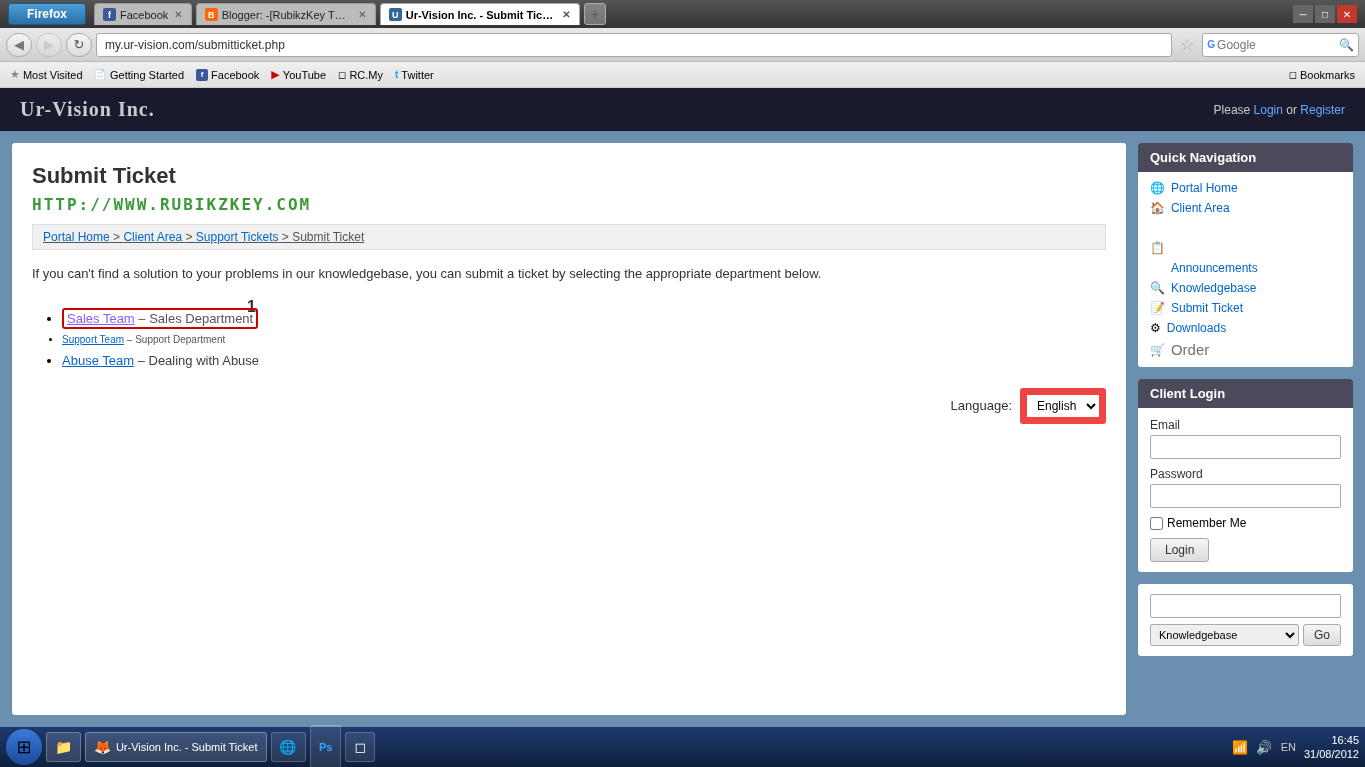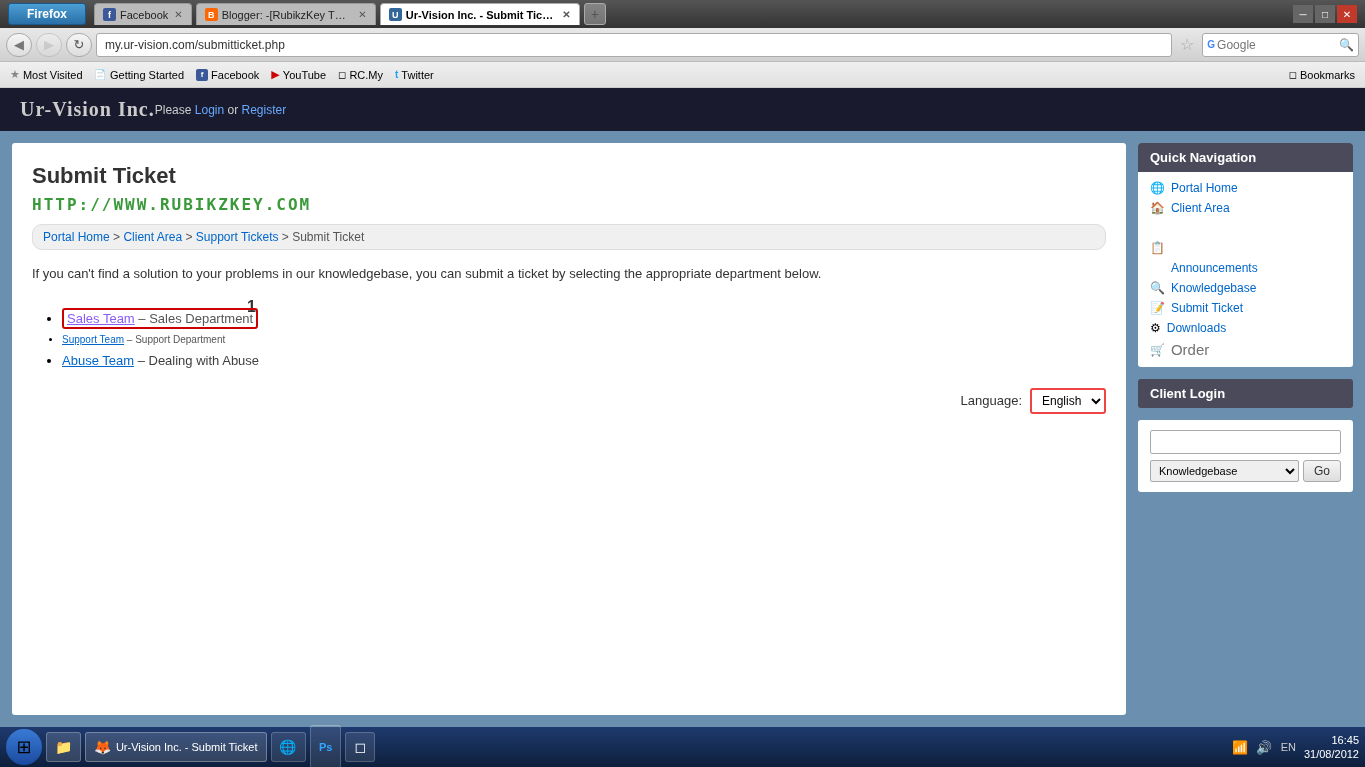--- a/index.html
+++ b/index.html
@@ -75,37 +75,37 @@
   </div>
   <div style="flex:1;"></div>
   <div style="display:flex;align-items:center;gap:3px;cursor:pointer;padding:2px 4px;">
     <span style="font-size:10px;">◻</span>
     <span>Bookmarks</span>
   </div>
 </div>
 
 <div style="background:#6a8faf;min-height:calc(767px - 28px - 34px - 26px - 40px);display:flex;flex-direction:column;">
 
-  <div style="background:#1a1a2e;color:#ccc;padding:10px 20px;display:flex;align-items:center;justify-content:flex-start;">
+  <div style="background:#1a1a2e;color:#ccc;padding:10px 20px;display:flex;align-items:center;justify-content:space-between;">
     <span style="font-size:20px;color:#ccc;font-weight:bold;letter-spacing:1px;font-family:Georgia,serif;">Ur-Vision Inc.</span>
     <span style="font-size:12px;color:#ccc;">
       <span>Please</span>
       <a href="#" style="color:#66aaff;text-decoration:none;">Login</a>
       <span>or</span>
       <a href="#" style="color:#66aaff;text-decoration:none;">Register</a>
     </span>
   </div>
 
   <div style="display:flex;padding:12px;gap:12px;flex:1;">
 
     <div style="background:#fff;flex:1;padding:20px;border-radius:3px;position:relative;">
       <h1 style="font-size:22px;color:#333;font-weight:bold;margin-bottom:6px;">Submit Ticket</h1>
       <div style="color:#3a9a3a;font-size:16px;font-weight:bold;letter-spacing:2px;margin-bottom:10px;font-family:monospace;">HTTP://WWW.RUBIKZKEY.COM</div>
 
-      <div style="background:#f0f0f0;padding:5px 10px;font-size:12px;border:1px solid #ddd;border-radius:10px;margin-bottom:14px;color:#555;">
+      <div style="background:#f0f0f0;padding:5px 10px;font-size:12px;border:1px solid #ddd;border-radius:0;margin-bottom:14px;color:#555;text-decoration:underline;">
         <a href="#" style="color:#0066cc;text-decoration:none;">Portal Home</a>
         <span> &gt; </span>
         <a href="#" style="color:#0066cc;text-decoration:none;">Client Area</a>
         <span> &gt; </span>
         <a href="#" style="color:#0066cc;text-decoration:none;">Support Tickets</a>
         <span> &gt; </span>
         <span>Submit Ticket</span>
       </div>
 
       <p style="font-size:13px;color:#333;margin-bottom:14px;line-height:1.5;">If you can't find a solution to your problems in our knowledgebase, you can submit a ticket by selecting the appropriate department below.</p>
@@ -124,21 +124,21 @@
           <span style="color:#555;"> – Support Department</span>
         </li>
         <li style="margin-bottom:8px;font-size:13px;">
           <a href="#" style="color:#0066cc;text-decoration:underline;">Abuse Team</a>
           <span style="color:#404040;"> – Dealing with Abuse</span>
         </li>
       </ul>
 
       <div style="display:flex;align-items:center;justify-content:flex-end;gap:8px;margin-top:10px;">
         <label style="font-size:13px;color:#333;">Language:</label>
-        <select style="padding:3px 6px;font-size:12px;border:2px solid #ef4444;border-radius:3px;background:#fff;">
+        <select style="padding:3px 6px;font-size:12px;border:7px solid #ef4444;border-radius:3px;background:#fff;">
           <option>English</option>
         </select>
       </div>
     </div>
 
     <div style="width:215px;display:flex;flex-direction:column;gap:12px;">
 
       <div style="background:#fff;border-radius:3px;overflow:hidden;">
         <div style="background:#4a4a5a;color:#fff;font-size:13px;font-weight:bold;padding:7px 12px;">Quick Navigation</div>
         <ul style="list-style:none;padding:6px 0;">
@@ -168,20 +168,35 @@
           </li>
           <li style="padding:3px 12px;display:flex;align-items:center;gap:6px;cursor:pointer;">
             <span style="font-size:12px;">🛒</span>
             <a href="#" style="color:#737373;text-decoration:none;font-size:15px;">Order</a>
           </li>
         </ul>
       </div>
 
       <div style="background:#fff;border-radius:3px;overflow:hidden;">
         <div style="background:#4a4a5a;color:#fff;font-size:13px;font-weight:bold;padding:7px 12px;">Client Login</div>
+        <div style="padding:10px 12px;">
+          <div style="margin-bottom:8px;">
+            <label style="display:block;font-size:12px;color:#333;margin-bottom:3px;">Email</label>
+            <input type="text" style="width: 100%; padding: 4px 6px; font-size: 12px; border: 1px solid rgb(170, 170, 170); border-radius: 2px; background: rgb(255, 255, 255);">
+          </div>
+          <div style="margin-bottom:8px;">
+            <label style="display:block;font-size:12px;color:#333;margin-bottom:3px;">Password</label>
+            <input type="password" style="width: 100%; padding: 4px 6px; font-size: 12px; border: 1px solid rgb(170, 170, 170); border-radius: 2px; background: rgb(255, 255, 255);">
+          </div>
+          <div style="display:flex;align-items:center;gap:4px;font-size:12px;margin-bottom:8px;">
+            <input type="checkbox" style="">
+            <label style="font-size:12px;">Remember Me</label>
+          </div>
+          <button style="background:linear-gradient(to bottom,#f5f5f5,#ddd);border:1px solid #aaa;border-radius:3px;padding:4px 14px;font-size:12px;cursor:pointer;color:#333;">Login</button>
+        </div>
       </div>
 
       <div style="background:#fff;border-radius:3px;overflow:hidden;">
         <div style="padding:10px 12px;">
           <input type="text" style="width: 100%; padding: 4px 6px; font-size: 12px; border: 1px solid rgb(170, 170, 170); border-radius: 2px; margin-bottom: 6px;">
           <div style="display:flex;align-items:center;gap:4px;">
             <select style="flex:1;padding:3px 4px;font-size:11px;border:1px solid #aaa;border-radius:2px;">
               <option>Knowledgebase</option>
             </select>
             <button style="background:linear-gradient(to bottom,#f5f5f5,#ddd);border:1px solid #aaa;border-radius:3px;padding:3px 10px;font-size:12px;cursor:pointer;color:#333;">Go</button>

